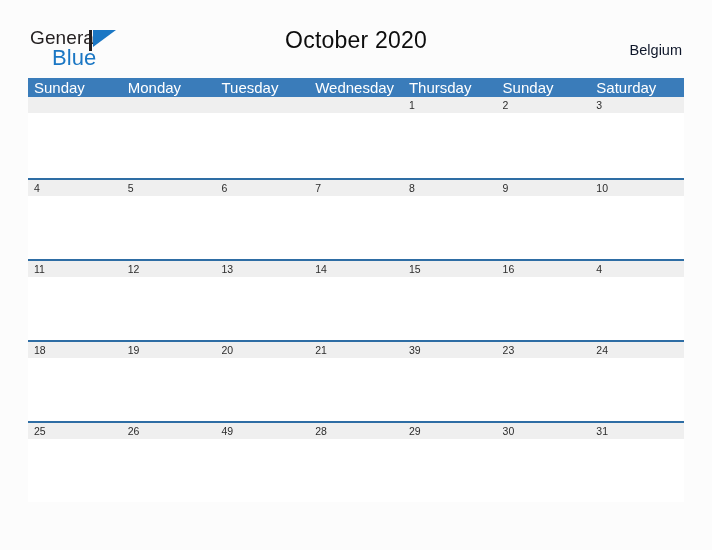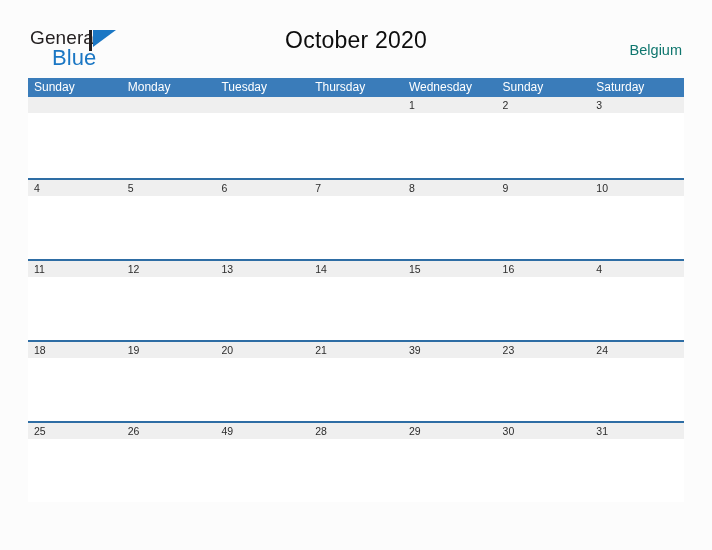--- a/index.html
+++ b/index.html
@@ -75,41 +75,41 @@
     font-family: "Liberation Sans", sans-serif;
     font-weight: normal;
     letter-spacing: 0.2px;
   }
 
   .country {
     position: absolute;
     right: 30px;
     top: 42px;
     font-size: 14.5px;
-    color: #0f766e;
+    color: #0f172a;
     font-family: "Liberation Sans", sans-serif;
   }
 
   
   .calendar {
     position: absolute;
     left: 28px;
     top: 78px;
     width: 656px;
   }
 
   .weekday-row {
     display: flex;
     background: #3a7cba;
     height: 19px;
   }
   .weekday-cell {
     flex: 1 1 0;
     color: #ffffff;
-    font-size: 12px;
+    font-size: 15px;
     line-height: 19px;
     padding-left: 6px;
     box-sizing: border-box;
     font-family: "Liberation Sans", sans-serif;
     white-space: nowrap;
     overflow: hidden;
   }
 
   .week-row {
     height: 81px;
@@ -165,22 +165,22 @@
     <div class="country">Belgium</div>
 
   </div>
 
   <div class="calendar">
 
     <div class="weekday-row">
       <div class="weekday-cell">Sunday</div>
       <div class="weekday-cell">Monday</div>
       <div class="weekday-cell">Tuesday</div>
+      <div class="weekday-cell">Wednesday</div>
       <div class="weekday-cell">Thursday</div>
-      <div class="weekday-cell">Wednesday</div>
       <div class="weekday-cell">Sunday</div>
       <div class="weekday-cell">Saturday</div>
     </div>
 
     <div class="week-row first">
       <div class="day-strip">
         <div class="day-cell empty"></div>
         <div class="day-cell empty"></div>
         <div class="day-cell empty"></div>
         <div class="day-cell empty"></div>

